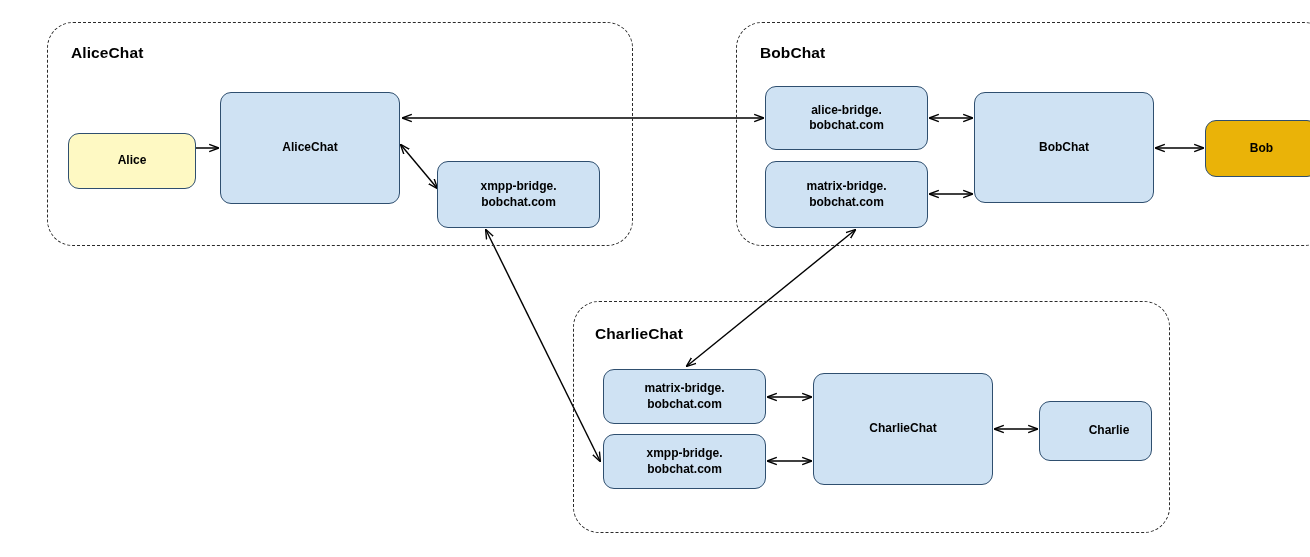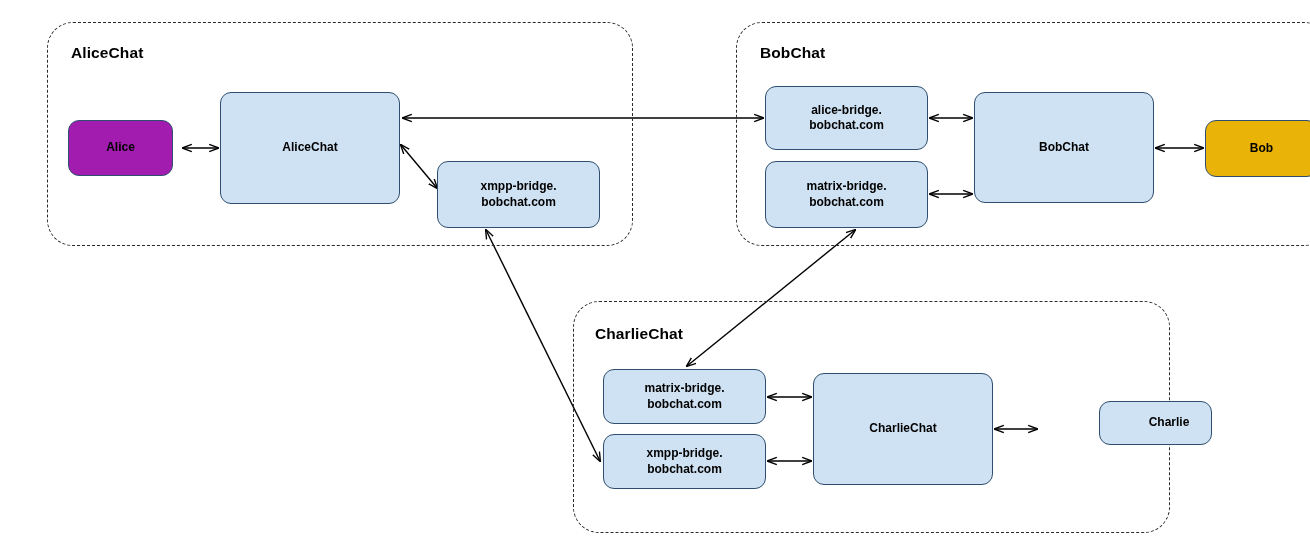--- a/index.html
+++ b/index.html
@@ -90,31 +90,31 @@
 
   <div id="containers-group">
       <div class="container-group" style="left: 14px; top: 22px; width: 586px; height: 224px; border-color: rgb(43, 43, 43);"></div>
       <div class="container-label" style="left: 38px; top: 44px;">AliceChat</div>
       <div class="container-group" style="left: 703px; top: 22px; width: 594px; height: 224px; border-color: rgb(43, 43, 43);"></div>
       <div class="container-label" style="left: 727px; top: 44px;">BobChat</div>
       <div class="container-group" style="left: 540px; top: 301px; width: 597px; height: 232px; border-color: rgb(43, 43, 43);"></div>
       <div class="container-label" style="left: 562px; top: 325px;">CharlieChat</div>
     </div>
   <div id="nodes-group">
-      <div class="node" style="left: 35px; top: 120px; width: 105px; height: 56px; background: #a21caf; border-color: rgb(47, 79, 111);">Alice</div>
+      <div class="node" style="left: 35px; top: 133px; width: 128px; height: 56px; background: #fef9c3; border-color: rgb(47, 79, 111);">Alice</div>
       <div class="node" style="left: 187px; top: 92px; width: 180px; height: 112px; background: rgb(207, 226, 243); border-color: rgb(47, 79, 111);">AliceChat</div>
       <div class="node" style="left: 404px; top: 161px; width: 163px; height: 67px; background: rgb(207, 226, 243); border-color: rgb(47, 79, 111);">xmpp-bridge.
 bobchat.com</div>
       <div class="node" style="left: 732px; top: 86px; width: 163px; height: 64px; background: rgb(207, 226, 243); border-color: rgb(47, 79, 111);">alice-bridge.
 bobchat.com</div>
       <div class="node" style="left: 732px; top: 161px; width: 163px; height: 67px; background: rgb(207, 226, 243); border-color: rgb(47, 79, 111);">matrix-bridge.
 bobchat.com</div>
       <div class="node" style="left: 941px; top: 92px; width: 180px; height: 111px; background: rgb(207, 226, 243); border-color: rgb(47, 79, 111);">BobChat</div>
       <div class="node" style="left: 1172px; top: 120px; width: 113px; height: 57px; background: #eab308; border-color: rgb(47, 79, 111);">Bob</div>
       <div class="node" style="left: 570px; top: 369px; width: 163px; height: 55px; background: rgb(207, 226, 243); border-color: rgb(47, 79, 111);">matrix-bridge.
 bobchat.com</div>
       <div class="node" style="left: 570px; top: 434px; width: 163px; height: 55px; background: rgb(207, 226, 243); border-color: rgb(47, 79, 111);">xmpp-bridge.
 bobchat.com</div>
       <div class="node" style="left: 780px; top: 373px; width: 180px; height: 112px; background: rgb(207, 226, 243); border-color: rgb(47, 79, 111);">CharlieChat</div>
-      <div class="node" style="left: 1066px; top: 401px; width: 113px; height: 44px; background: rgb(207, 226, 243); border-color: rgb(47, 79, 111); padding-left: 31px;">Charlie</div>
+      <div class="node" style="left: 1006px; top: 401px; width: 113px; height: 60px; background: rgb(207, 226, 243); border-color: rgb(47, 79, 111); padding-left: 31px;">Charlie</div>
     </div>
 
 </div>
 
 </body></html>

